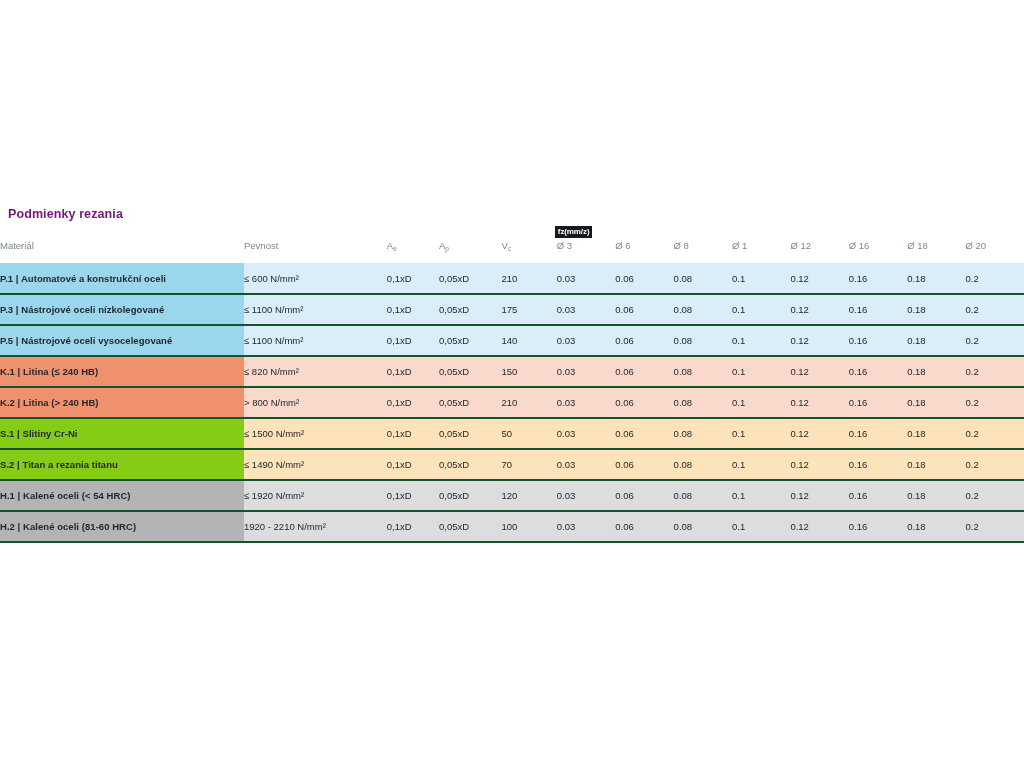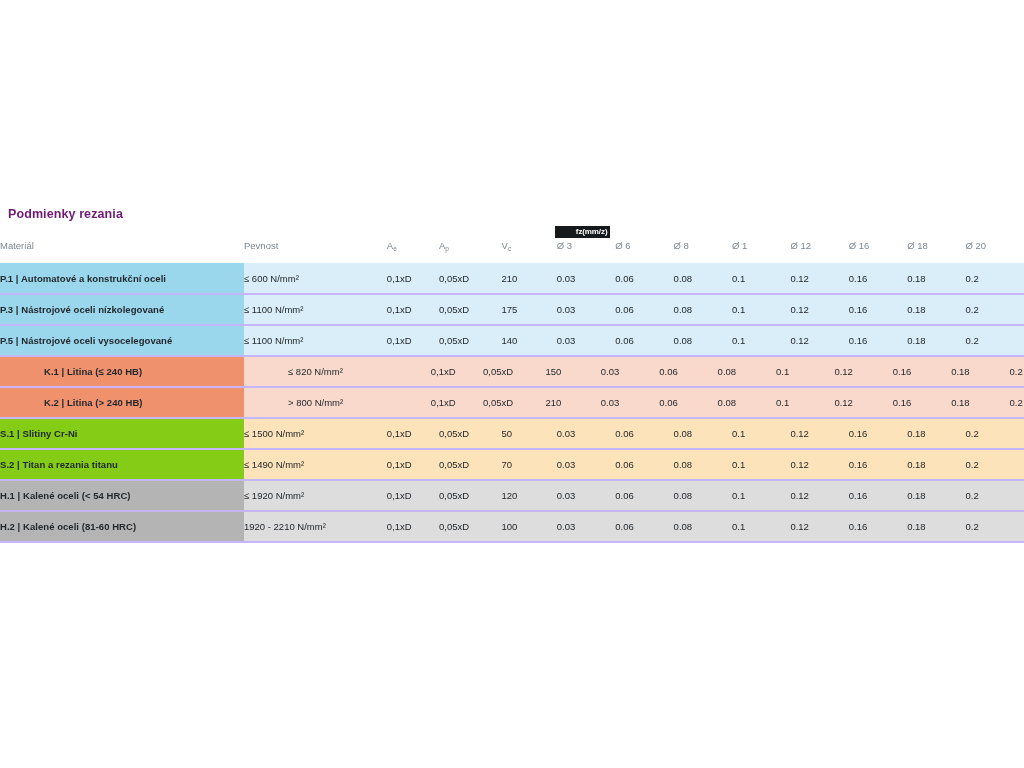--- a/index.html
+++ b/index.html
@@ -64,50 +64,50 @@
   
   .fz-badge {
     position: absolute;
     left: -2px;
     top: -14px;
     background: #16191c;
     color: #ffffff;
     font-size: 8px;
     font-weight: bold;
     line-height: 1.25;
-    padding: 1px 3px 1px 21px;
+    padding: 1px 3px 1px 3px;
     white-space: nowrap;
     letter-spacing: -0.1px;
   }
 
   
   .cut-table tbody td {
     font-size: 9.5px;
     color: #23282d;
     height: 31px;
     padding: 0;
     white-space: nowrap;
     vertical-align: middle;
   }
-  .cut-table tbody tr { border-bottom: 2px solid #c4b5fd; }
+  .cut-table tbody tr { border-bottom: 2px solid #14532d; }
 
   td.d-name {
     font-weight: bold;
     font-size: 9.5px;
     color: #16191c;
     padding-left: 24px;
     letter-spacing: 0.05px;
   }
   td.d-str { padding-left: 16px; }
 
   
   tr.g-p td           { background: #d9eef8; }
   tr.g-p td.d-name    { background: #9ad7ec; }
 
-  tr.g-k td           { background: #fad9cd; padding-left: 44px; }
+  tr.g-k td           { background: #fad9cd; }
   tr.g-k td.d-name    { background: #f0916d; }
 
   tr.g-s td           { background: #fde3b9; }
   tr.g-s td.d-name    { background: #84cc16; }
 
   tr.g-h td           { background: #dddddd; }
   tr.g-h td.d-name    { background: #b4b4b4; }
 
   tr:last-child { border-bottom: none; }
 </style>

